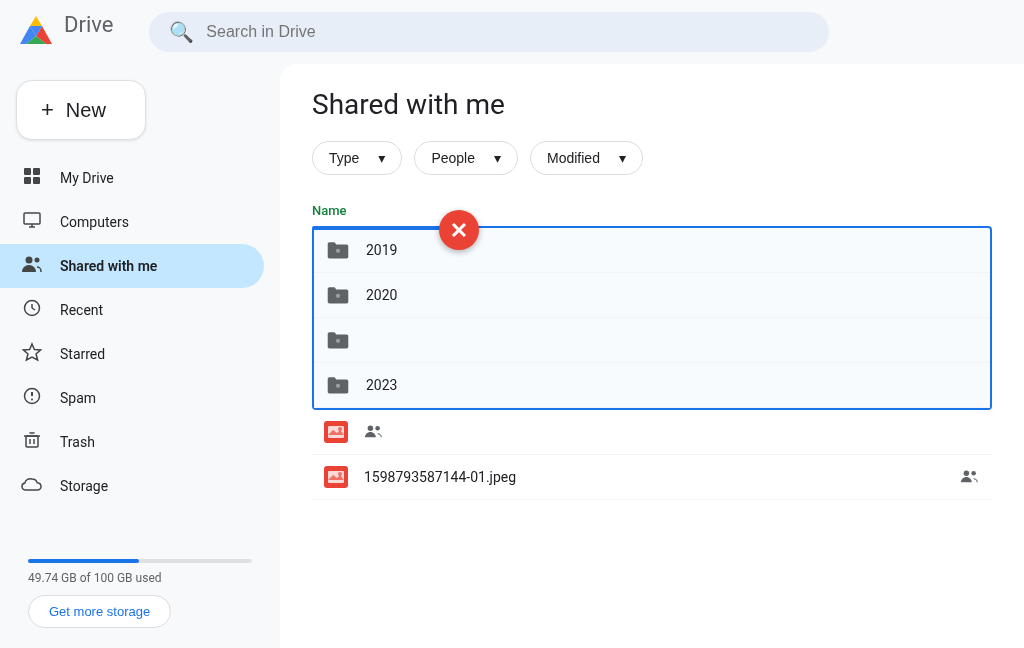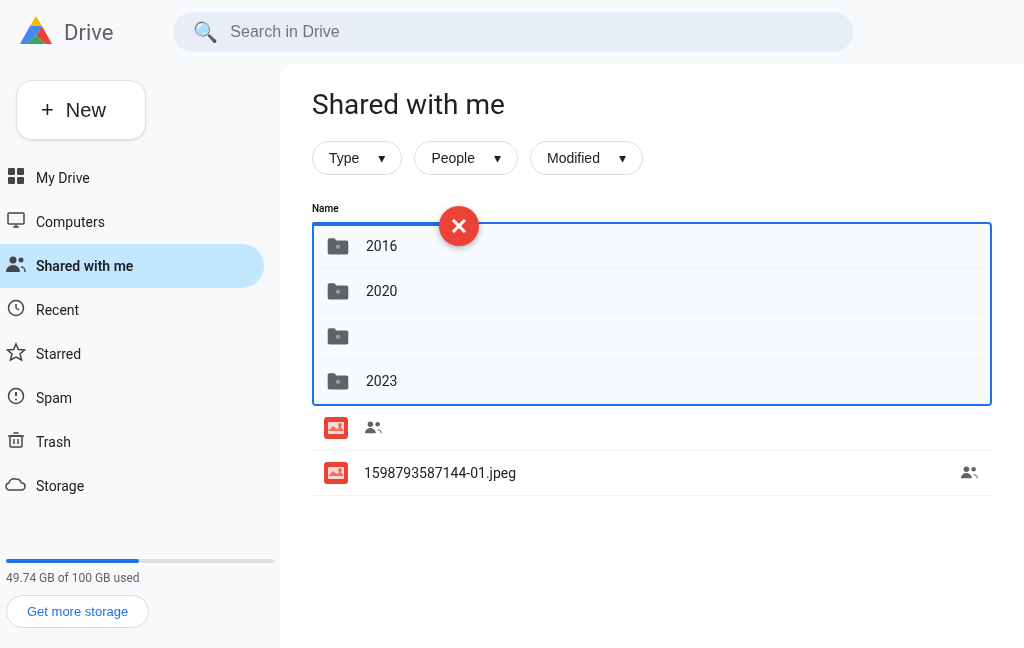--- a/index.html
+++ b/index.html
@@ -17,23 +17,22 @@
     .topbar {
       display: flex;
       align-items: center;
       padding: 10px 16px;
       background: #f8f9fa;
       height: 64px;
       flex-shrink: 0;
     }
     .logo-area {
       display: flex;
-      align-items: center;
       gap: 8px;
-      margin-right: 60px;
+      margin-right: 36px;
     }
     .logo-icon {
       width: 40px;
       height: 40px;
     }
     .logo-text {
       font-size: 22px;
       color: #5f6368;
       font-weight: 400;
     }
@@ -90,43 +89,43 @@
       font-weight: 500;
       color: #202124;
       cursor: pointer;
       box-shadow: 0 1px 3px rgba(0,0,0,0.1);
       width: 130px;
     }
 
     .sidebar-item {
       display: flex;
       align-items: center;
-      gap: 8px;
-      padding: 10px 4px;
+      gap: 16px;
+      padding: 10px 20px;
       border-radius: 0 24px 24px 0;
       cursor: pointer;
       margin-right: 16px;
       font-size: 14px;
       color: #202124;
     }
     .sidebar-item.active {
       background: #c2e7ff;
       font-weight: 600;
     }
     .sidebar-item .item-icon {
       font-size: 18px;
       color: #444746;
       width: 24px;
       text-align: center;
     }
     .sidebar-item .item-label {
       font-size: 14px;
     }
     .storage-section {
-      padding: 12px 6px;
+      padding: 12px 28px;
       margin-top: auto;
     }
     .storage-bar-container {
       height: 4px;
       background: #e0e0e0;
       border-radius: 2px;
       margin-bottom: 8px;
     }
     .storage-bar-fill {
       height: 4px;
@@ -176,22 +175,22 @@
       border: 1px solid #dadce0;
       border-radius: 20px;
       padding: 8px 16px;
       background: white;
       font-size: 14px;
       color: #202124;
       cursor: pointer;
     }
 
     .col-header {
-      font-size: 10px;
-      color: #000000;
+      font-size: 13px;
+      color: #15803d;
       font-weight: 500;
       padding: 4px 0;
       margin-bottom: 4px;
     }
 
     
     .file-list {
       position: relative;
     }
     .file-item {
@@ -417,21 +416,21 @@
           <div class="close-circle" style="position:absolute; top:-18px; right: calc(100% - 165px); left: auto;">✕</div>
 
           <div class="file-item">
             <div class="file-icon">
               <svg width="28" height="24" viewBox="0 0 28 24">
                 <path d="M2 5C2 3.9 2.9 3 4 3h6l2 2.5h12C25.1 5.5 26 6.4 26 7.5V20c0 1.1-.9 2-2 2H4c-1.1 0-2-.9-2-2V5z" fill="#5f6368"></path>
                 <rect x="8" y="13" width="12" height="8" rx="1" fill="#5f6368"></rect>
                 <circle cx="14" cy="13" r="2.5" fill="#9e9e9e"></circle>
               </svg>
             </div>
-            <span class="file-name">2016</span>
+            <span class="file-name">2019</span>
           </div>
 
           <div class="file-item">
             <div class="file-icon">
               <svg width="28" height="24" viewBox="0 0 28 24">
                 <path d="M2 5C2 3.9 2.9 3 4 3h6l2 2.5h12C25.1 5.5 26 6.4 26 7.5V20c0 1.1-.9 2-2 2H4c-1.1 0-2-.9-2-2V5z" fill="#5f6368"></path>
                 <rect x="8" y="13" width="12" height="8" rx="1" fill="#5f6368"></rect>
                 <circle cx="14" cy="13" r="2.5" fill="#9e9e9e"></circle>
               </svg>
             </div>

